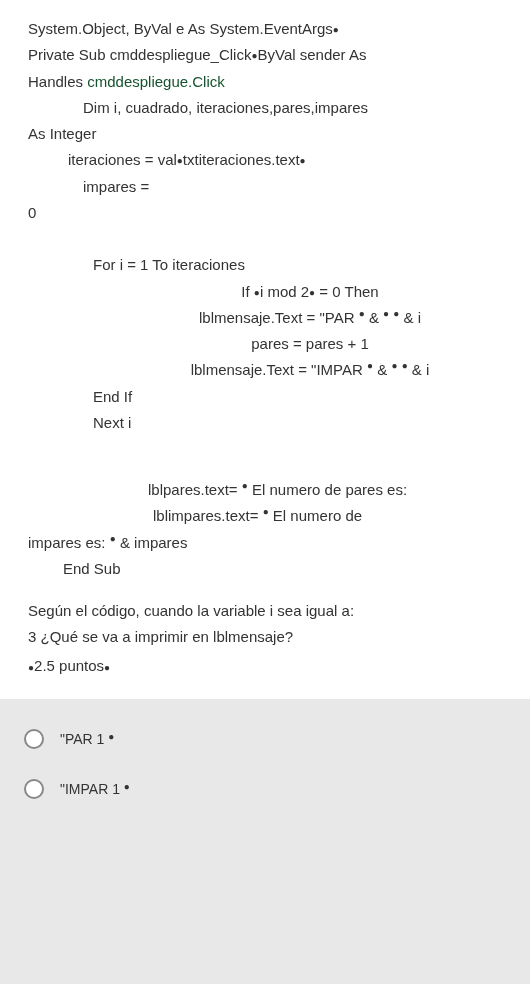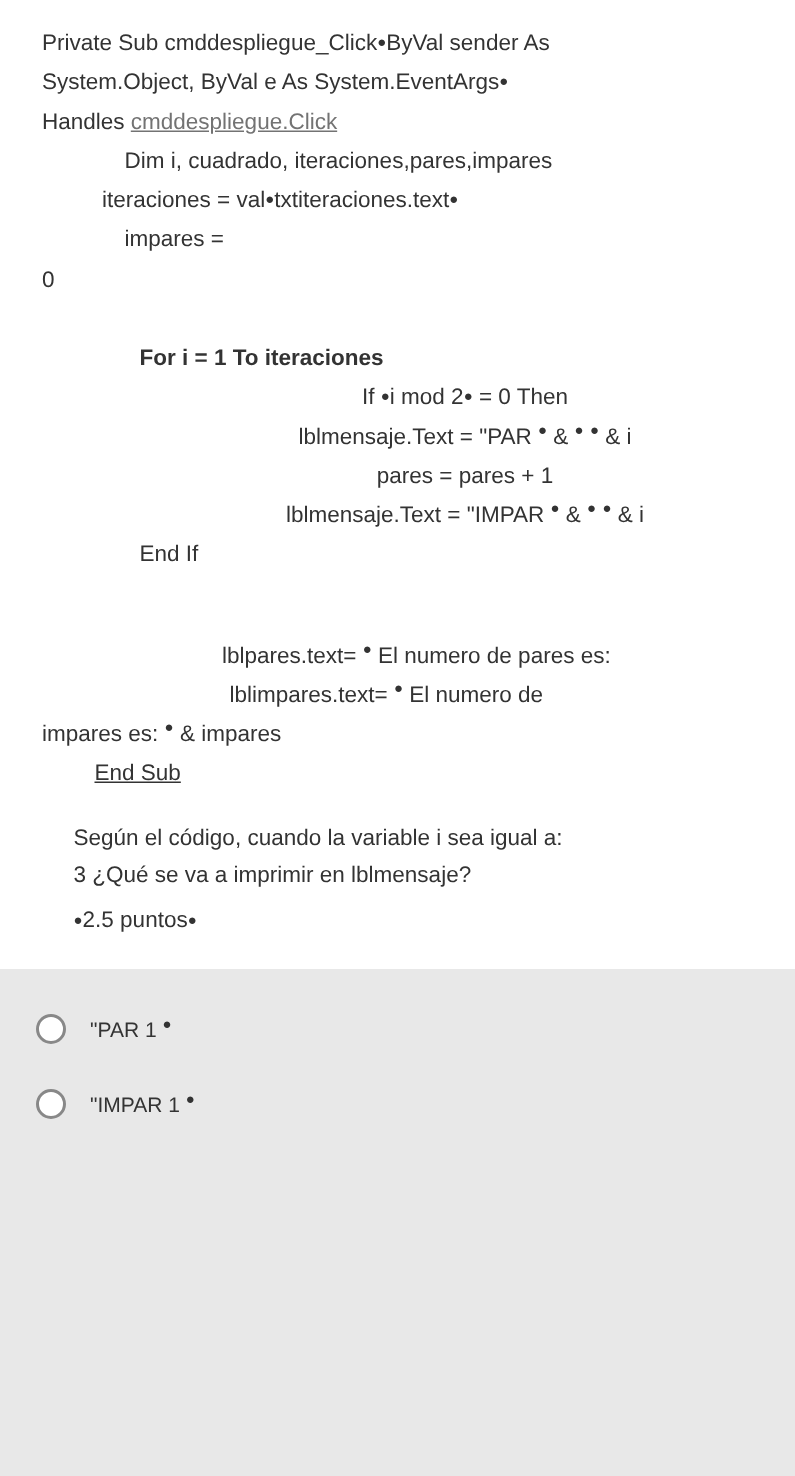--- a/index.html
+++ b/index.html
@@ -20,49 +20,47 @@
       line-height: 1.7;
       color: #333;
     }
     .code-block {
       font-family: Arial, sans-serif;
       font-size: 15px;
       line-height: 1.75;
       color: #333;
     }
     .link {
-      color: #737373;
-      text-decoration: underline;
+      color: #14532d;
     }
     .underline-text {
     }
     .bullet {
       font-size: 10px;
       vertical-align: middle;
     }
     .quote {
       font-size: 10px;
       vertical-align: top;
     }
     .indent1 { padding-left: 55px; }
     .indent2 { padding-left: 40px; }
     .indent3 { padding-left: 55px; }
-    .indent4 { padding-left: 65px; font-weight: bold; }
+    .indent4 { padding-left: 65px; }
     .indent5 { padding-left: 90px; text-align: center; }
     .indent6 { padding-left: 95px; }
     .indent8 { padding-left: 65px; }
     .indent9 { padding-left: 120px; margin-top: 41px; }
     .indent10 { padding-left: 125px; }
-    .indent11 { padding-left: 35px; text-decoration: underline; }
+    .indent11 { padding-left: 35px; }
     .zero-line { padding-left: 0; }
     .question-text {
       margin-top: 16px;
       font-size: 15px;
       line-height: 1.7;
-      margin-left: 21px;
     }
     .points {
       margin-top: 4px;
       font-size: 15px;
     }
     .answers-section {
       background: #e8e8e8;
       padding: 30px 20px 30px 20px;
     }
     .answer-option {
@@ -83,34 +81,36 @@
     .answer-text {
       font-size: 14px;
       color: #333;
     }
   </style>
 </head>
 <body>
 
 <div class="question-card">
   <div class="code-block">
+    <div><span>System.Object, ByVal e As System.EventArgs</span><span class="bullet">●</span></div>
     <div><span>Private Sub cmddespliegue_Click</span><span class="bullet">●</span><span>ByVal sender As</span></div>
-    <div><span>System.Object, ByVal e As System.EventArgs</span><span class="bullet">●</span></div>
     <div><span>Handles </span><span class="link">cmddespliegue.Click</span></div>
     <div class="indent1"><span>Dim i, cuadrado, iteraciones,pares,impares</span></div>
+    <div><span>As Integer</span></div>
     <div class="indent2"><span>iteraciones = val</span><span class="bullet">●</span><span>txtiteraciones.text</span><span class="bullet">●</span></div>
     <div class="indent3"><span>impares =</span></div>
     <div class="zero-line"><span>0</span></div>
     <br>
     <div class="indent4"><span>For i = 1 To iteraciones</span></div>
     <div class="indent5"><span>If </span><span class="bullet">●</span><span>i mod 2</span><span class="bullet">●</span><span> = 0 Then</span></div>
     <div class="indent5"><span>lblmensaje.Text = "PAR </span><span class="quote">●</span><span>  &amp;  </span><span class="quote">●</span>  <span class="quote">●</span><span>  &amp; i</span></div>
     <div class="indent5"><span>pares = pares + 1</span></div>
     <div class="indent5"><span>lblmensaje.Text = "IMPAR </span><span class="quote">●</span><span>  &amp;  </span><span class="quote">●</span>  <span class="quote">●</span><span>  &amp; i</span></div>
     <div class="indent8"><span>End If</span></div>
+    <div class="indent8"><span>Next i</span></div>
     <div class="indent9"><span>lblpares.text= </span><span class="quote">●</span><span> El numero de pares es:</span></div>
     <div class="indent10"><span>lblimpares.text= </span><span class="quote">●</span><span> El numero de</span></div>
     <div><span>impares es: </span><span class="quote">●</span><span> &amp; impares</span></div>
     <div class="indent11"><span>End Sub</span></div>
   </div>
 
   <div class="question-text">
     <div>Según el código, cuando la variable i sea igual a:</div>
     <div><span>3 ¿Qué se va a imprimir en </span><span class="underline-text">lblmensaje</span><span>?</span></div>
     <div class="points"><span class="bullet">●</span><span>2.5 puntos</span><span class="bullet">●</span></div>

